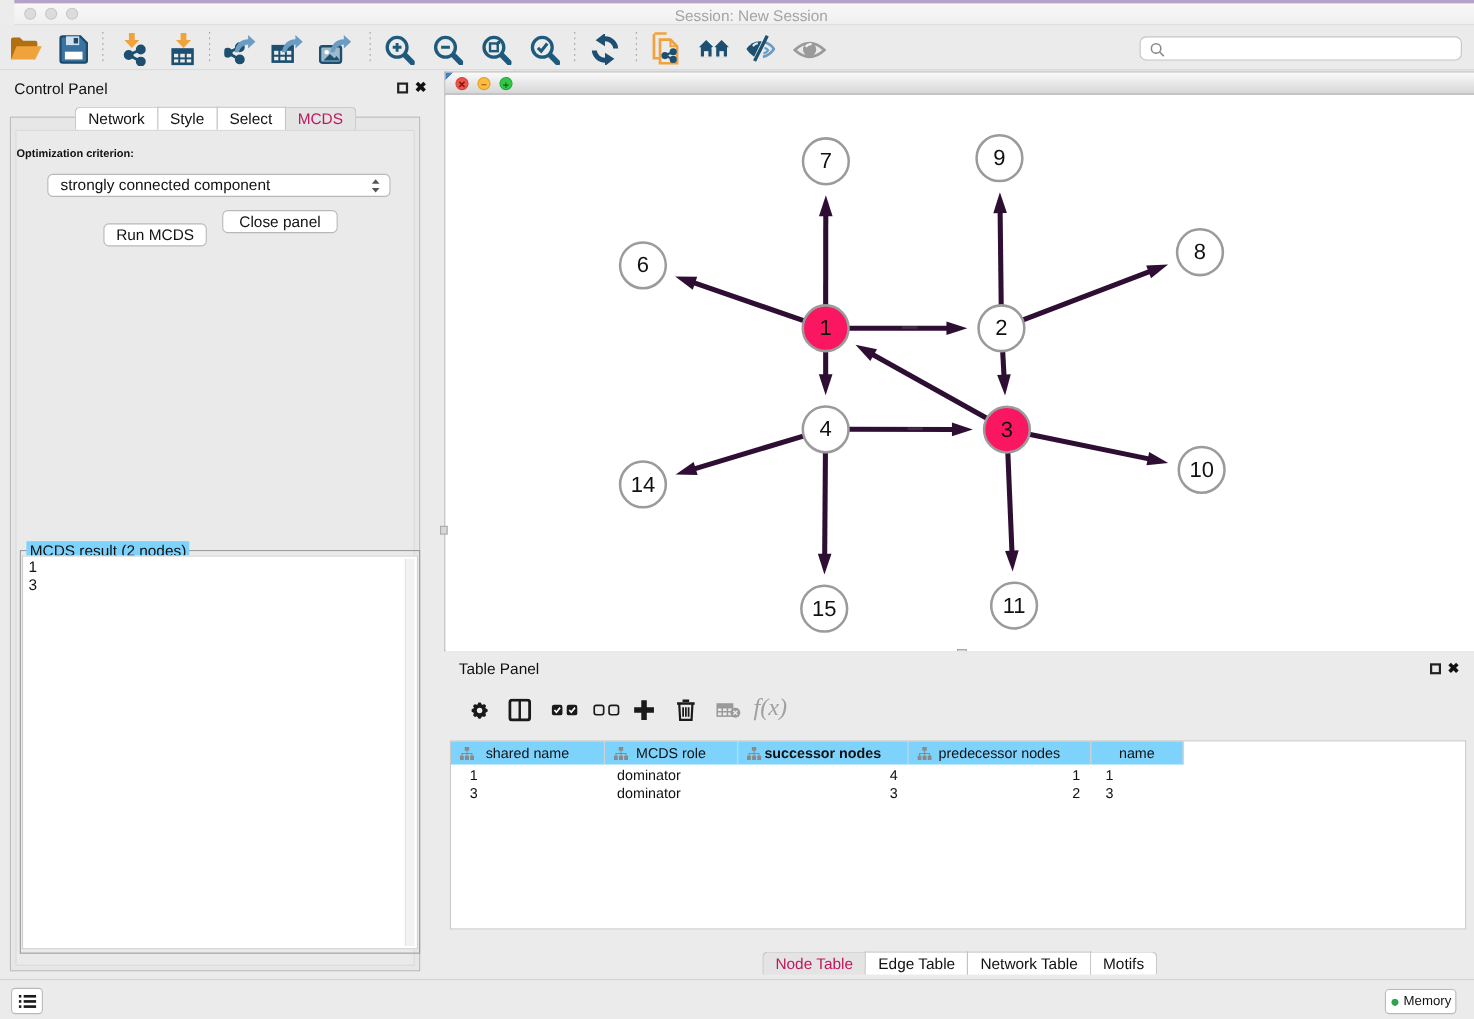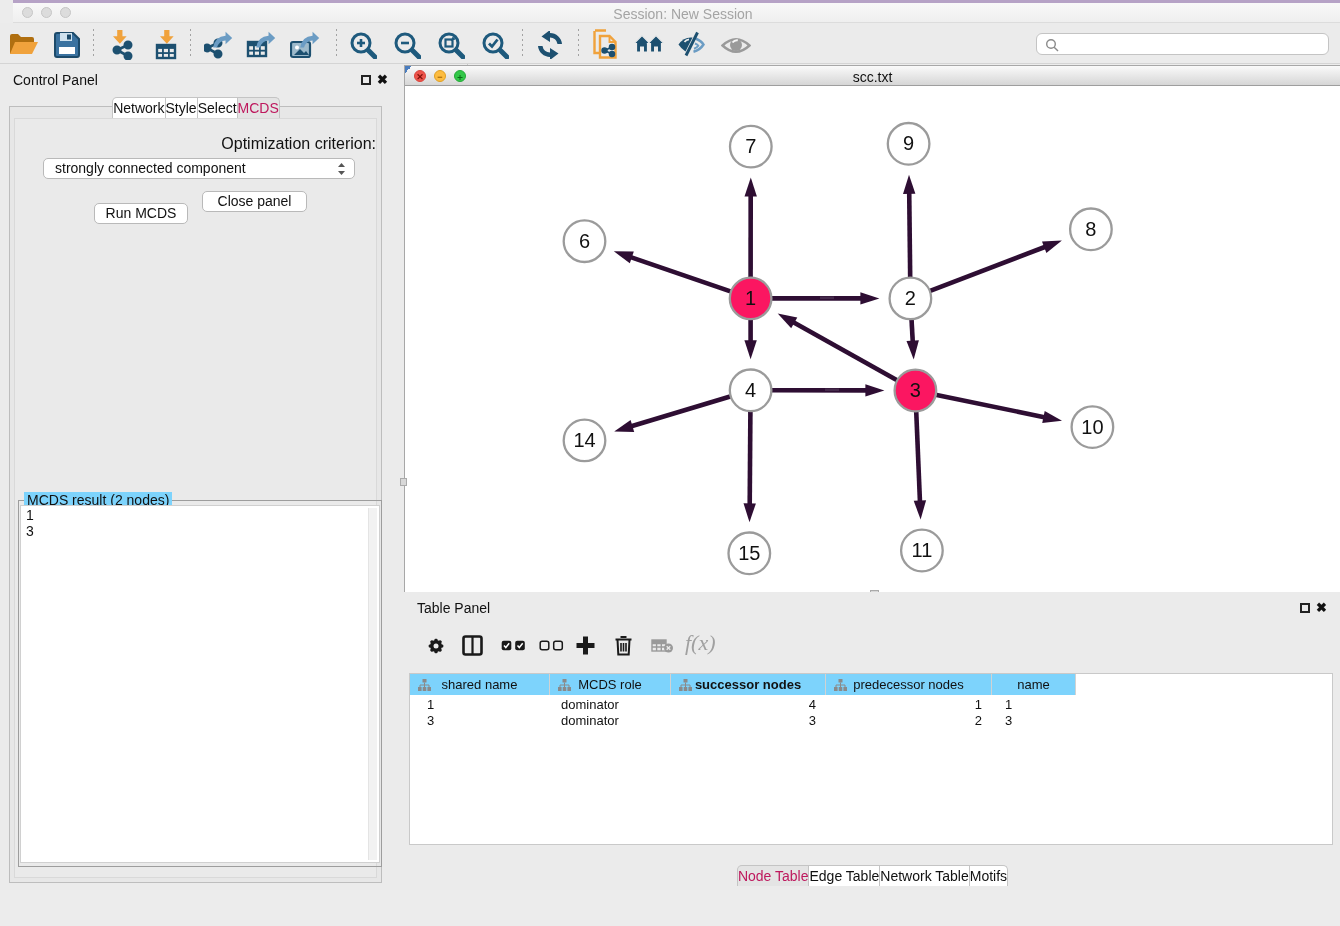--- a/index.html
+++ b/index.html
@@ -19,29 +19,29 @@
 .tbsep { position:absolute; top:6px; width:1px; height:29px;
   background-image:linear-gradient(#a2a2a2 2px, transparent 2px); background-size:1px 5px; }
 #searchbox { position:absolute; left:1036px; top:10px; width:293px; height:22px;
   background:#fff; border:1px solid #c4c4c4; border-radius:6px; }
 #cpanel { position:absolute; left:0; top:64px; width:468px; height:826px; background:#ebebeb; border-right:1px solid #c9c9c9;}
 #cpanel-hd { position:absolute; left:13px; top:8px; font-size:14px; color:#111; }
 .pbx { position:absolute; top:11px; width:10px; height:10px; border:2px solid #222; }
 .pxx { position:absolute; top:8px; font-size:13px; font-weight:bold; color:#111; }
 #cp-tabs { position:absolute; left:0px; top:33px; width:391px; height:21px; text-align:center; z-index:6;}
 .tab { display:inline-block; height:21px; line-height:20px; font-size:14px; color:#111;
-  background:#fff; border:1px solid #c4c4c4; border-bottom:none; padding:0 0; margin:0 -1px 0 0; vertical-align:top;}
+  background:#fff; border:1px solid #c4c4c4; border-bottom:none; padding:0 11px; margin:0 -1px 0 0; vertical-align:top;}
 .tab.first { border-radius:5px 0 0 0; }
 .tab.last { border-radius:0 5px 0 0; }
 .tab.sel { background:#e4e4e4; color:#be185d; }
 #cp-outer { position:absolute; left:9px; top:42px; width:373px; height:777px;
   background:#e7e7e7; border:1px solid #bdbdbd; }
 #cp-inner { position:absolute; left:4px; top:11px; width:363px; height:760px;
   background:#eaeaea; border:1px solid #d9d9d9; }
-#opt-label { position:absolute; left:0; right:0; top:16px; text-align:right; font-size:16px; color:#111; }
+#opt-label { position:absolute; left:0; right:0; top:16px; text-align:left; font-size:10px; color:#111;font-weight:bold; }
 #opt-select { position:absolute; left:28px; top:39px; width:312px; height:21px;
   background:#fff; border:1px solid #b9b9b9; border-radius:5px; font-size:14px; color:#111;
   line-height:19px; padding-left:11px; }
 .btn { position:absolute; top:72px; height:21px; background:#fff; border:1px solid #b9b9b9;
   border-radius:5px; font-size:14px; color:#111; text-align:center; line-height:19px; }
 #mcds-box { position:absolute; left:3px; top:381px; width:364px; height:367px;
   border:1px solid #9d9d9d; }
 #mcds-title { position:absolute; left:5px; top:-9px; background:#7dd3fc; padding:0 3px;
   font-size:14px; color:#111; }
 #mcds-text { position:absolute; left:1px; top:4px; width:360px; height:358px; background:#fff;
@@ -237,21 +237,20 @@
       </div>
     </div>
       </div>
   </div>
   <div id="netframe">
     <div style="position:absolute;left:0;top:0;width:7px;height:7px;background:linear-gradient(135deg,#4a7dbf 50%,transparent 50%);z-index:3;"></div>
       <div id="net-tb">
       <div class="mac" style="left:9px;  background:#ee544b; border:1px solid #d8443c; color:#7e100a;">✕</div>
       <div class="mac" style="left:29px; background:#fdbc40; border:1px solid #dfa023; color:#9a6003;">−</div>
       <div class="mac" style="left:49px; background:#33c748; border:1px solid #24a939; color:#0a6b17;">＋</div>
-      <div id="net-title">scc.txt</div>
     </div>
     <div id="canvas"><svg width="935" height="505" viewBox="0 0 935 505">
           <g stroke="#2e0e33" stroke-width="4.6">
             <line x1="345.6" y1="190.9" x2="345.7" y2="107.6"></line>
             <line x1="326.2" y1="204.7" x2="224.9" y2="169.8"></line>
             <line x1="366.1" y1="211.4" x2="457.4" y2="211.4"></line>
             <line x1="345.6" y1="231.9" x2="345.6" y2="255.3"></line>
             <line x1="505.2" y1="190.9" x2="504.2" y2="104.8"></line>
             <line x1="524.5" y1="204.1" x2="641.1" y2="159.5"></line>
             <line x1="506.5" y1="231.9" x2="507.8" y2="255.6"></line>
@@ -403,13 +402,28 @@
         <div class="cell" style="left:595px; top:1px;">1</div>
         <div class="cell" style="left:17px; top:17px;">3</div>
         <div class="cell" style="left:151px; top:17px;">dominator</div>
         <div class="cell" style="left:261px; width:145px; top:17px; text-align:right;">3</div>
         <div class="cell" style="left:416px; width:156px; top:17px; text-align:right;">2</div>
         <div class="cell" style="left:595px; top:17px;">3</div>
       </div>
     </div>
     <div id="tp-tabs"><span class="tab first sel">Node Table</span><span class="tab">Edge Table</span><span class="tab">Network Table</span><span class="tab last">Motifs</span></div>
   </div>
+  <div id="statusbar">
+    <div id="sb-left">
+      <svg style="position:absolute;left:6px;top:5px" width="16" height="13" viewBox="0 0 16 13">
+        <g fill="#1a1a1a">
+            <rect x="0" y="0.5" width="2.4" height="2.4"></rect>
+            <rect x="0" y="5.2" width="2.4" height="2.4"></rect>
+            <rect x="0" y="9.9" width="2.4" height="2.4"></rect>
+        <rect x="4.5" y="0.5" width="11.5" height="2.4"></rect>
+            <rect x="4.5" y="5.2" width="11.5" height="2.4"></rect>
+            <rect x="4.5" y="9.9" width="11.5" height="2.4"></rect>
+          </g>
+      </svg>
+    </div>
+    <div id="sb-mem"><span style="color:#2ea44f;font-size:15px;vertical-align:-1px;">●</span> Memory</div>
+  </div>
 </div>
 
 </body></html>

